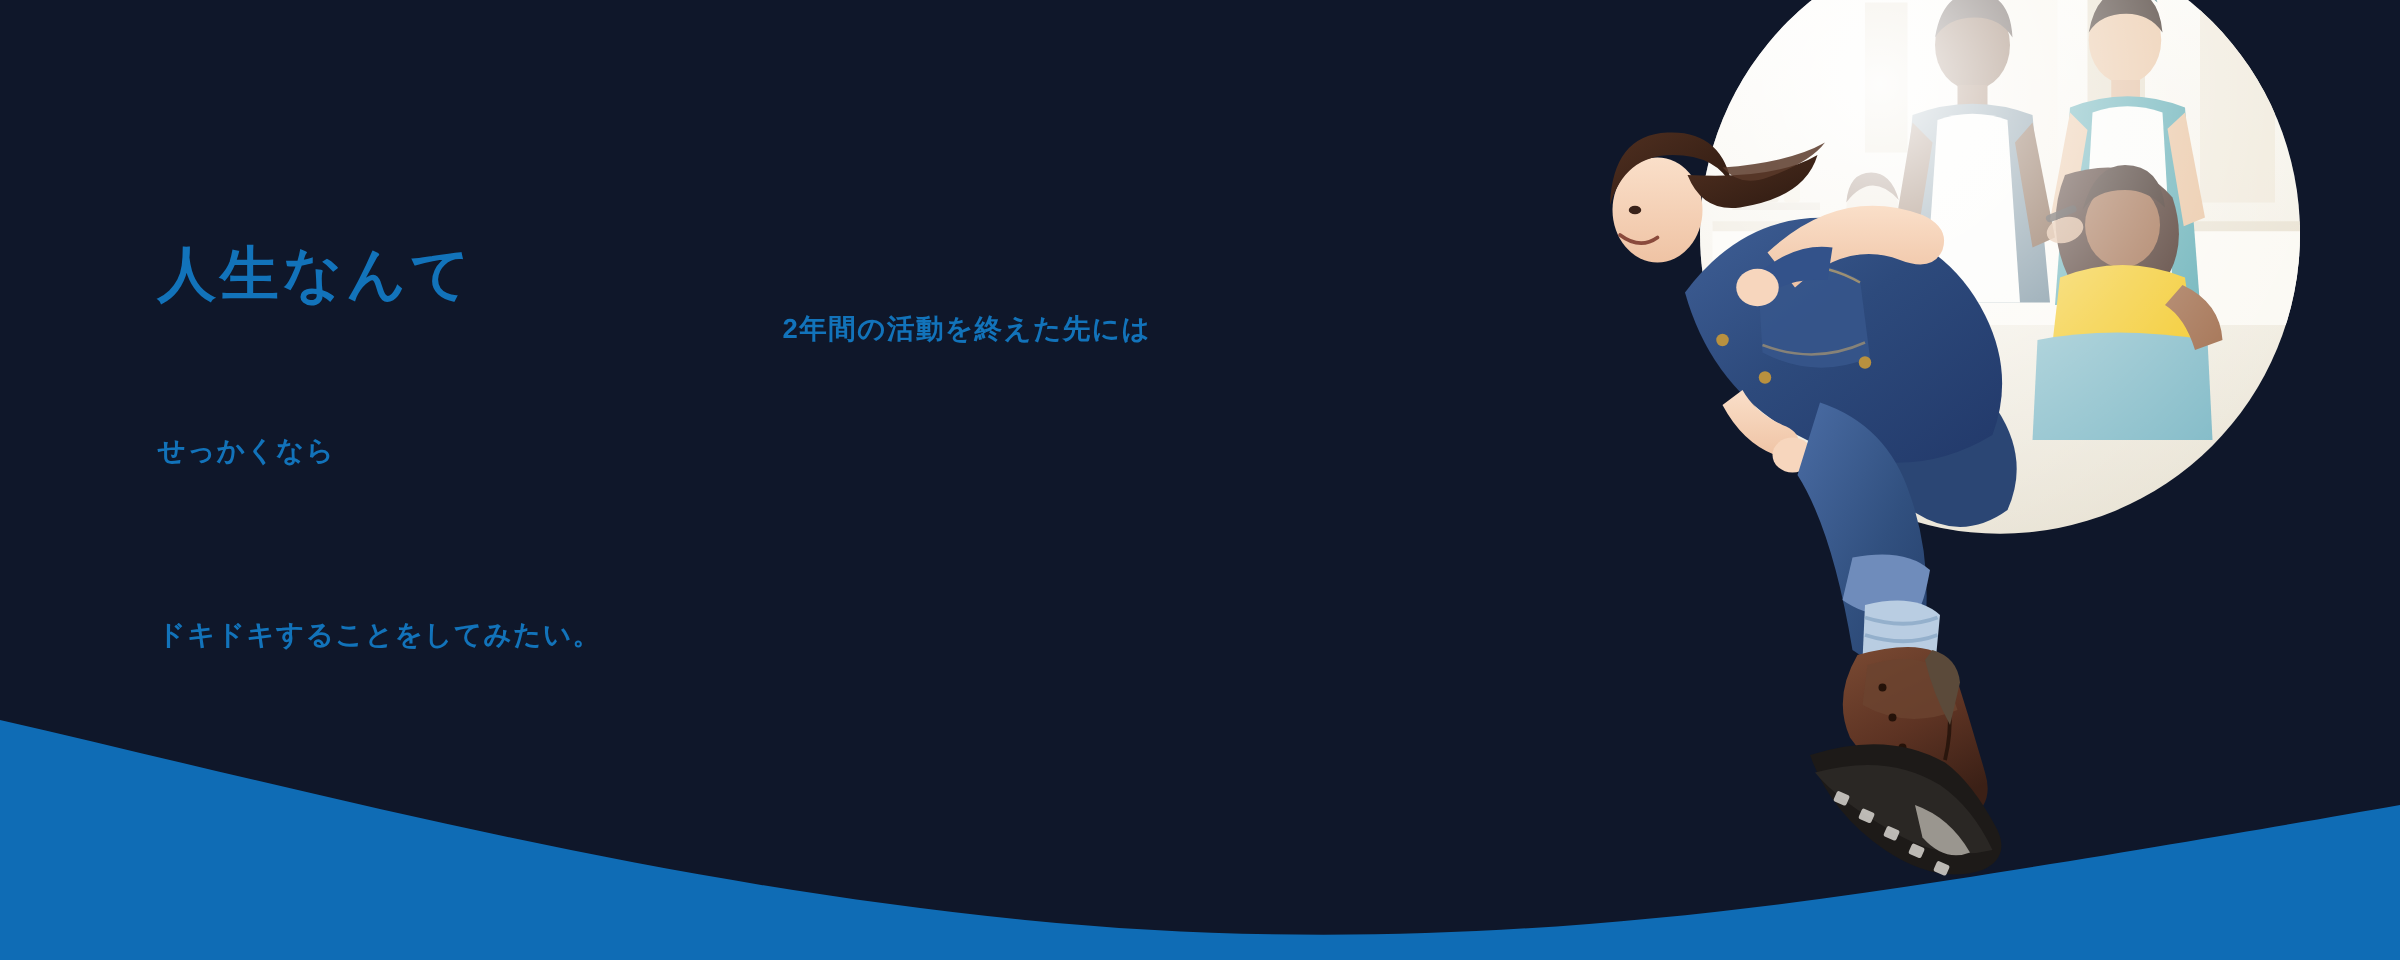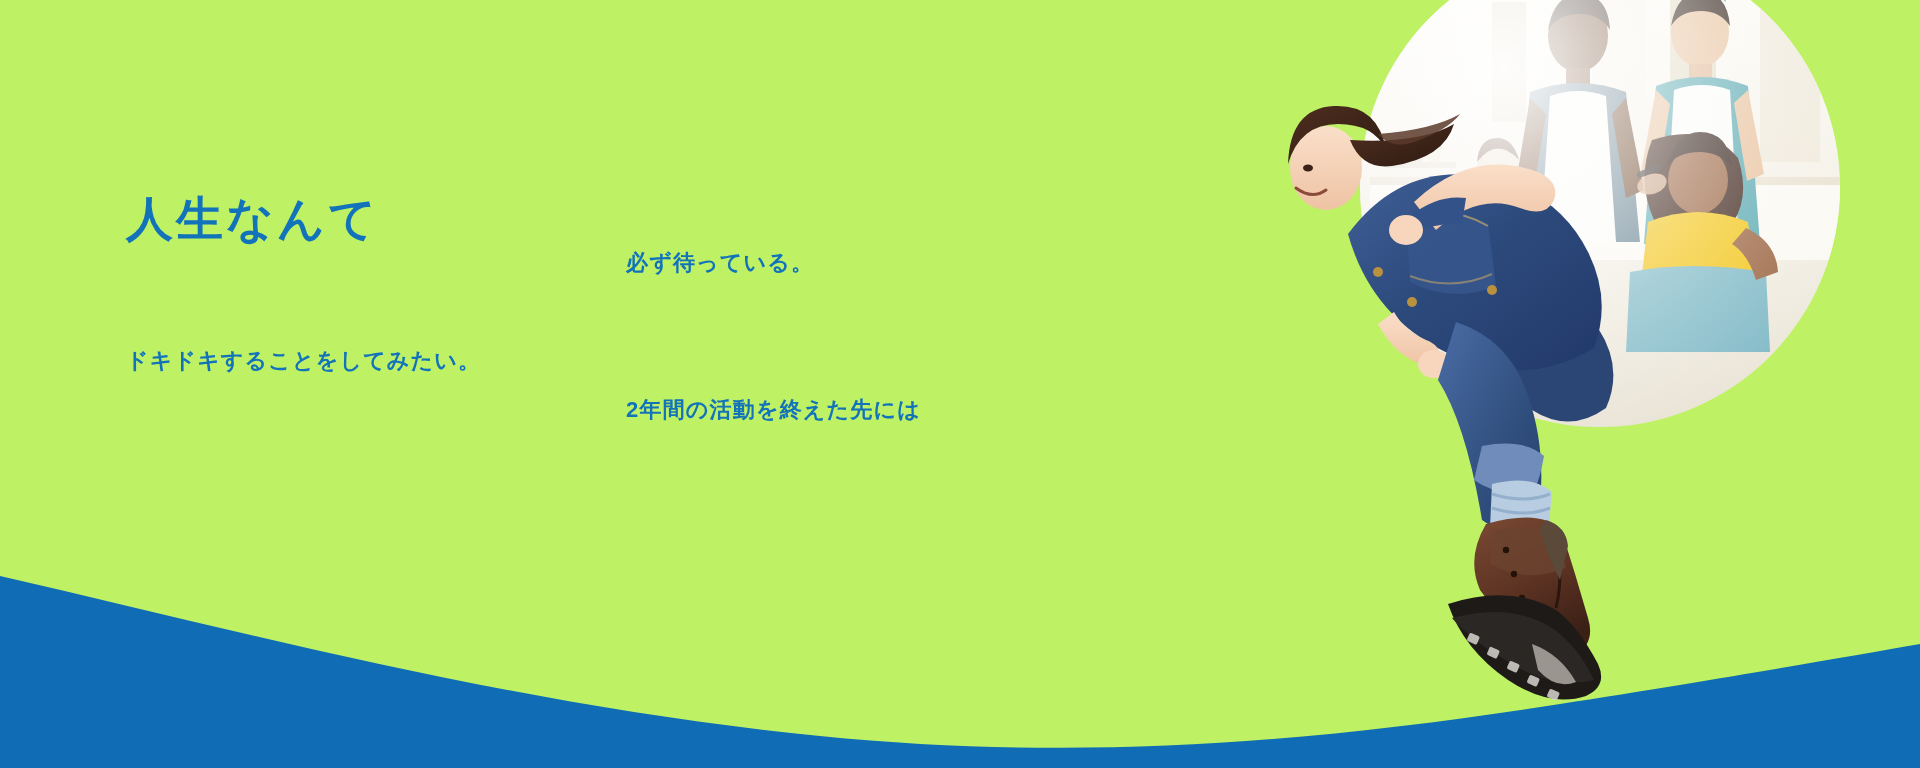--- a/index.html
+++ b/index.html
@@ -6,21 +6,21 @@
   * { margin:0; padding:0; box-sizing:border-box; }
   html, body {
     width:1920px; height:768px;
     background:#ffffff;
     font-family:"Liberation Sans", "DejaVu Sans", sans-serif;
     overflow:hidden;
   }
   .stage {
     position:relative;
     width:1920px; height:768px;
-    background:#bef264;
+    background:#0f172a;
     overflow:hidden;
   }
 
   
   .wave-layer {
     position:absolute;
     left:0; bottom:0;
     width:1920px; height:300px;
     z-index:1;
     pointer-events:none;
@@ -250,28 +250,28 @@
         </g>
       </g>
     </svg>
   </div>
 
   <div class="headline">
     <span class="hl-line">人生なんて</span>
   </div>
 
   <div class="copy-col" id="copy-left">
+    <span class="cp-line">せっかくなら</span>
     <span class="cp-line">ドキドキすることをしてみたい。</span>
     
     
     
   </div>
 
   <div class="copy-col" id="copy-right">
-    <span class="cp-line">必ず待っている。</span>
     <span class="cp-line">2年間の活動を終えた先には</span>
     
     
     
     
   </div>
 
 </div>
 
 </body></html>

